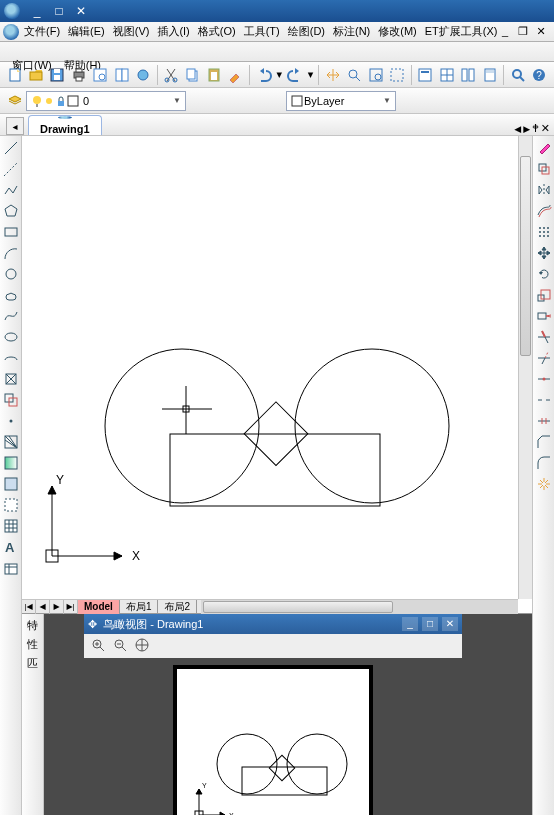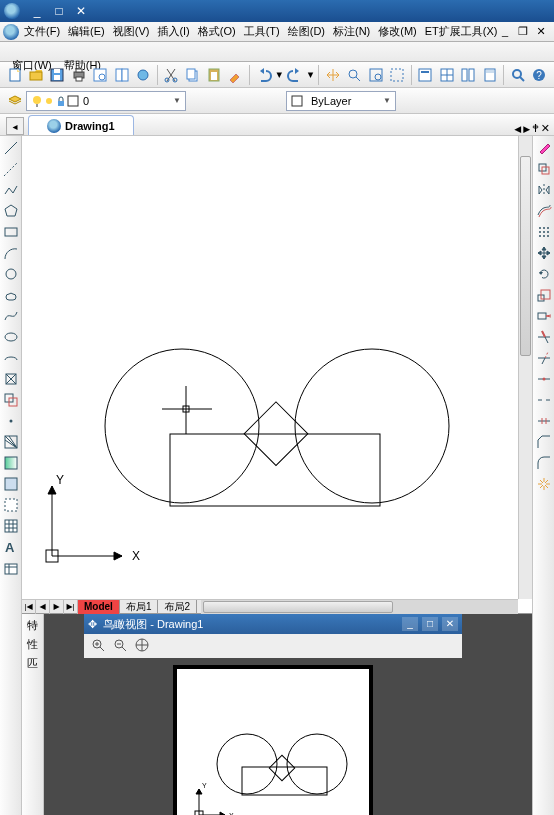--- a/index.html
+++ b/index.html
@@ -21,30 +21,30 @@
   .prop-row { height: 26px; background: linear-gradient(#fdfdfd,#e7e7e7); border-bottom: 1px solid #c5c5c5; display: flex; align-items: center; padding: 0 4px; }
   .combo { height: 20px; border: 1px solid #9aa7bf; background: #fff; display: flex; align-items: center; padding: 0 4px; cursor: pointer; }
   .combo .dd { margin-left: auto; color: #555; font-size: 8px; }
   .workspace { display: flex; height: 702px; }
   .left-toolbar, .right-toolbar { width: 22px; background: linear-gradient(90deg,#fdfdfd,#e7e7e7); border-right: 1px solid #c5c5c5; display: flex; flex-direction: column; align-items: center; padding-top: 2px; gap: 1px;}
   .right-toolbar { border-right: none; border-left: 1px solid #c5c5c5; }
   .vbtn { width: 20px; height: 20px; display: flex; align-items: center; justify-content: center; cursor: pointer; }
   .vbtn svg { display: block; }
   .center { flex: 1; display: flex; flex-direction: column; }
   .tabstrip { height: 22px; background: linear-gradient(#fdfdfd,#e7e7e7); display: flex; align-items: flex-end; padding-left: 6px; border-bottom: 1px solid #c5c5c5; position: relative; }
-  .tabstrip .tab { height: 20px; border: 1px solid #9cb7e3; border-bottom: none; border-radius: 4px 4px 0 0; background: #fff; padding: 0 18px; display: flex; align-items: center; gap: 4px; font-size: 11px; }
+  .tabstrip .tab { height: 20px; border: 1px solid #9cb7e3; border-bottom: none; border-radius: 4px 4px 0 0; background: #fff; padding: 0 11px; display: flex; align-items: center; gap: 4px; font-size: 11px; flex-direction: column; }
   .tabstrip .nav { width: 18px; height: 18px; border: 1px solid #adadad; background: #f0f0f0; display: flex; align-items: center; justify-content: center; cursor: pointer; font-size: 10px; }
   .tabstrip .right-ctrls { position: absolute; right: 4px; display: flex; gap: 2px; align-items: center; }
   .canvas-area { flex: 1; background: #fff; position: relative; }
   .v-scroll { position: absolute; right: 0; top: 0; bottom: 14px; width: 14px; background: #e9e9e9; border-left: 1px solid #c5c5c5; }
   .v-scroll .thumb { position: absolute; left: 1px; right: 1px; top: 20px; height: 200px; background: linear-gradient(#f0f0f0,#d0d0d0); border: 1px solid #a5a5a5; border-radius: 2px; }
   .h-scroll { position: absolute; bottom: 0; left: 0; right: 14px; height: 14px; background: #e9e9e9; border-top: 1px solid #c5c5c5; display: flex; align-items: center; }
   .h-scroll .layout-tabs { display: flex; align-items: center; height: 100%; }
   .h-scroll .ltab { padding: 0 6px; font-size: 10px; border-right: 1px solid #999; cursor: pointer; height:14px; line-height:13px;}
-  .h-scroll .ltab.active { background: #ef4444; font-weight: bold; }
+  .h-scroll .ltab.active { background: #fca5a5; font-weight: bold; }
   .h-scroll .navbtn { width: 14px; height: 14px; display: flex; align-items: center; justify-content: center; font-size: 8px; cursor: pointer; border-right: 1px solid #bbb; }
   .h-scroll .track { flex: 1; position: relative; height: 14px; background: #d8d8d8; margin-left: 4px; }
   .h-scroll .track .thumb { position: absolute; top: 1px; bottom: 1px; left: 2px; width: 190px; background: linear-gradient(#f0f0f0,#d0d0d0); border: 1px solid #a5a5a5; border-radius: 2px; }
   .aerial-wrap { height: 225px; display: flex; border-top: 1px solid #999; }
   .vtext { width: 22px; background: linear-gradient(90deg,#fdfdfd,#e7e7e7); border-right: 1px solid #c5c5c5; display: flex; flex-direction: column; align-items: center; padding-top: 4px; gap: 4px; font-size: 11px; }
   .vchar { width: 16px; text-align: center; }
   .aerial { flex: 1; position: relative; background: #4a4a4a; }
   .aerial-title { position:absolute; top:0; left:40px; right:70px; height: 20px; background: linear-gradient(#3a78bb,#2b5f9c); color: #fff; display: flex; align-items: center; gap: 6px; padding: 0 4px; font-size: 11px; }
   .aerial-title .wb { position: absolute; right: 4px; display: flex; gap: 4px; }
   .aerial-title .wb span { width: 16px; height: 14px; background: rgba(255,255,255,.2); text-align: center; line-height: 14px; cursor: pointer; font-size: 10px; }
@@ -257,21 +257,21 @@
         <rect x="1" y="1" width="10" height="10" fill="#fff" stroke="#333"></rect>
       </svg>
     <span style="margin-left:4px">0</span>
     <span class="dd">▼</span>
   </div>
   <div style="width:100px"></div>
   <div class="combo" style="width:110px">
     <svg width="12" height="12">
         <rect x="1" y="1" width="10" height="10" fill="#fff" stroke="#333"></rect>
       </svg>
-    <span style="margin-left:8px">ByLayer</span>
+    <span style="margin-left:1px">ByLayer</span>
     <span class="dd">▼</span>
   </div>
 </div>
 
 <div class="tabstrip">
   <div class="nav">◂</div>
   <div style="width:4px"></div>
   <div class="tab">
     <div style="width:14px;height:14px;background:radial-gradient(circle at 45% 40%,#9bd0e8 30%,#2b6cb0 70%);border-radius:50%"></div>
     <b>Drawing1</b>

